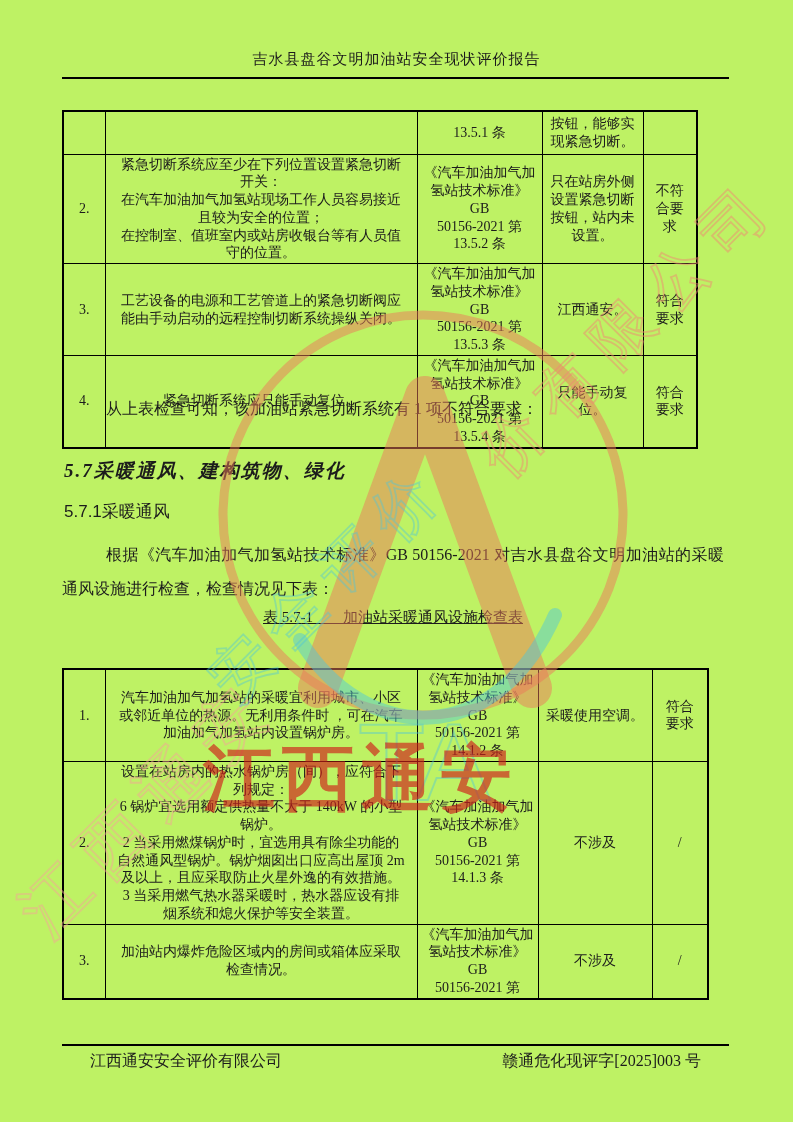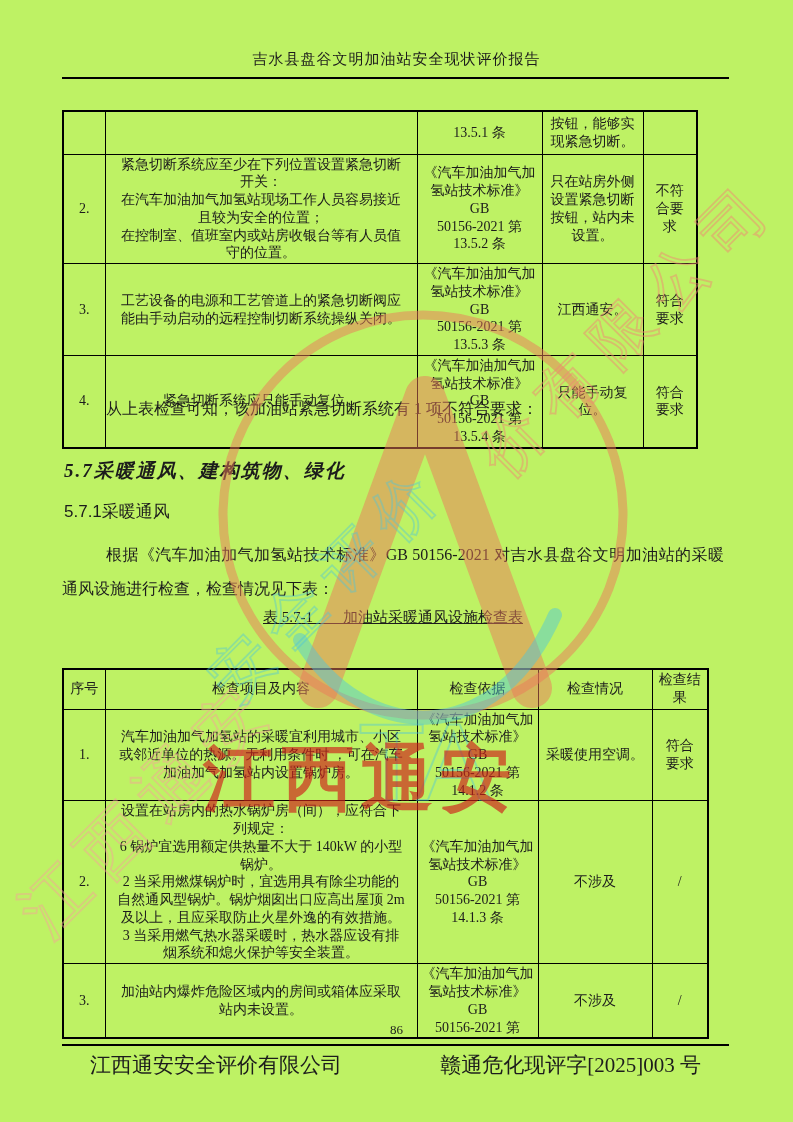--- a/index.html
+++ b/index.html
@@ -25,21 +25,21 @@
   
   .para{left:62px;width:662px;font-size:16px;line-height:34px;text-align:justify;}
   .indent{text-indent:44px;}
   .h57{top:458px;left:64px;font-size:19px;font-weight:bold;font-style:italic;letter-spacing:2px;font-family:Liberation Serif, serif;}
   .h571{top:500px;left:64px;font-size:17px;font-weight:normal;font-style:normal;font-family:"Liberation Sans","DejaVu Sans",sans-serif;}
   .tcaption{top:608px;left:62px;width:662px;text-align:center;font-size:15px;white-space:pre;text-decoration:underline;}
   
   .page-num{top:1022px;left:0;width:793px;text-align:center;font-size:13px;}
   .footer-rule{top:1044px;left:62px;width:667px;border-top:2px solid #000;height:0;}
   .footer-row{top:1051px;left:62px;width:667px;display:flex;justify-content:space-between;
-    padding:0 28px;box-sizing:border-box;font-size:21px;text-align:right;}
+    padding:0 28px;box-sizing:border-box;font-size:16px;text-align:right;}
   
   .wm-layer{inset:0;pointer-events:none;z-index:6;}
   .wm-red-text{
     position:absolute;left:203px;top:731px;font-size:72px;font-weight:bold;letter-spacing:7px;
     color:rgba(206,32,26,0.66);font-family:"Liberation Sans","DejaVu Sans",sans-serif;white-space:nowrap;
   }
 </style>
 </head>
 <body>
 
@@ -120,27 +120,20 @@
 
   <table class="abs doc-table t2">
     <colgroup>
         <col style="width:42px">
         <col style="width:312px">
         <col style="width:121px">
         <col style="width:114px">
         <col style="width:56px">
       </colgroup>
     <tbody>
-        <tr style="height:40px">
-      <th>序号</th>
-      <th>检查项目及内容</th>
-      <th>检查依据</th>
-      <th>检查情况</th>
-      <th>检查结果</th>
-    </tr>
     <tr style="height:73px">
       <td>1.</td>
       <td>汽车加油加气加氢站的采暖宜利用城市、小区
 或邻近单位的热源。无利用条件时 ，可在汽车
 加油加气加氢站内设置锅炉房。</td>
       <td>《汽车加油加气加
 氢站技术标准》GB
 50156-2021 第
 14.1.2 条</td>
       <td>采暖使用空调。</td>
@@ -161,31 +154,30 @@
       <td>《汽车加油加气加
 氢站技术标准》GB
 50156-2021 第
 14.1.3 条</td>
       <td>不涉及</td>
       <td>/</td>
     </tr>
     <tr style="height:56px">
       <td>3.</td>
       <td>加油站内爆炸危险区域内的房间或箱体应采取
-站内未设置。</td>
+检查情况。</td>
       <td>《汽车加油加气加
 氢站技术标准》GB
 50156-2021 第</td>
       <td>不涉及</td>
       <td>/</td>
     </tr>
   </tbody>
     </table>
 
-  <div class="abs page-num">86</div>
   <div class="abs footer-rule"></div>
   <div class="abs footer-row">
     <span>江西通安安全评价有限公司</span>
     <span>赣通危化现评字[2025]003 号</span>
   </div>
 
   <div class="abs wm-layer">
     <svg width="793" height="1122" viewBox="0 0 793 1122">
 
       <circle cx="423" cy="515" r="200" fill="none" stroke="#ec7a5a" stroke-width="9" opacity="0.5"></circle>

